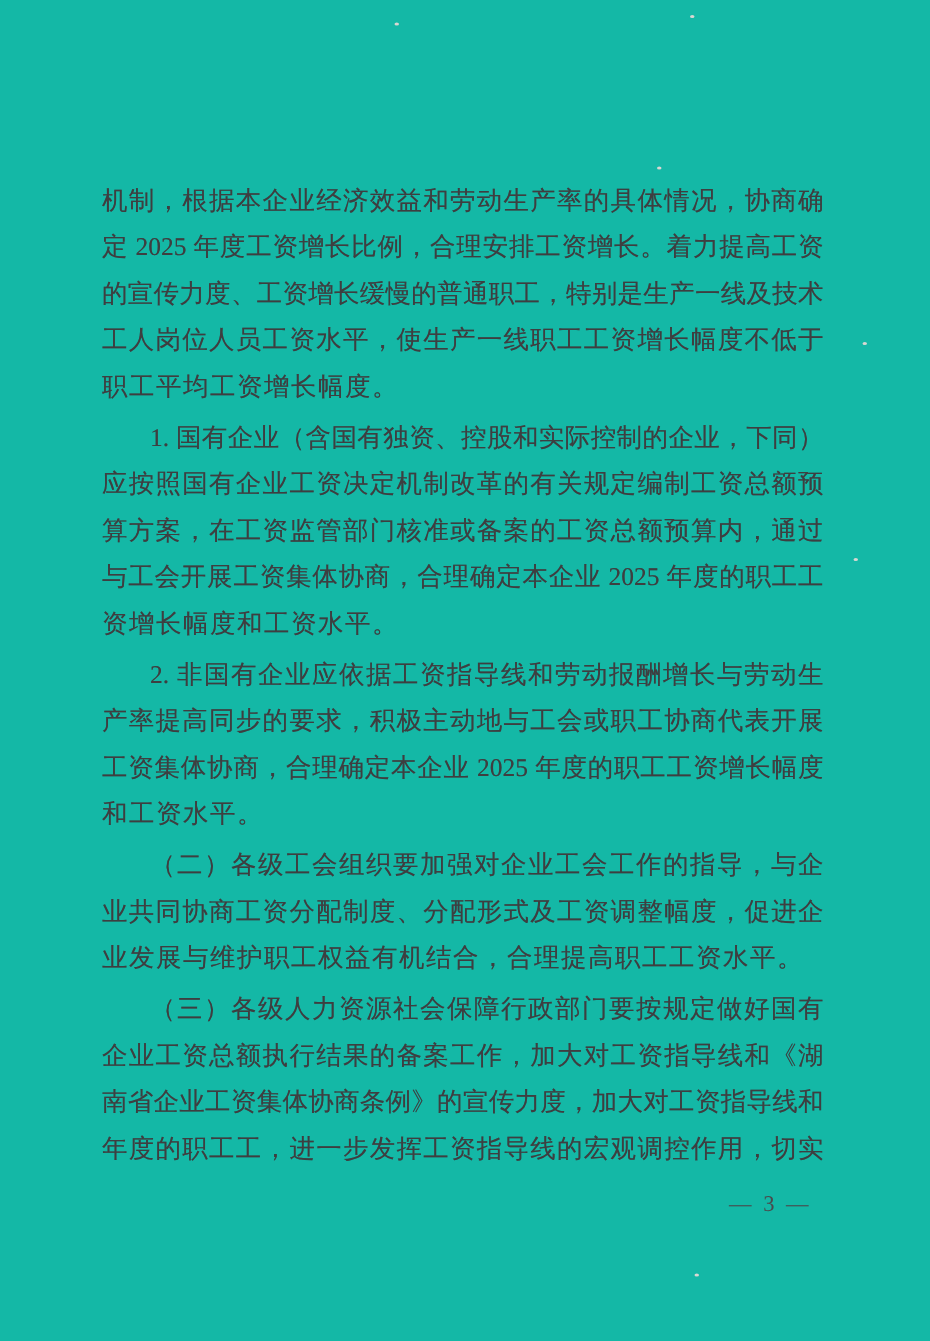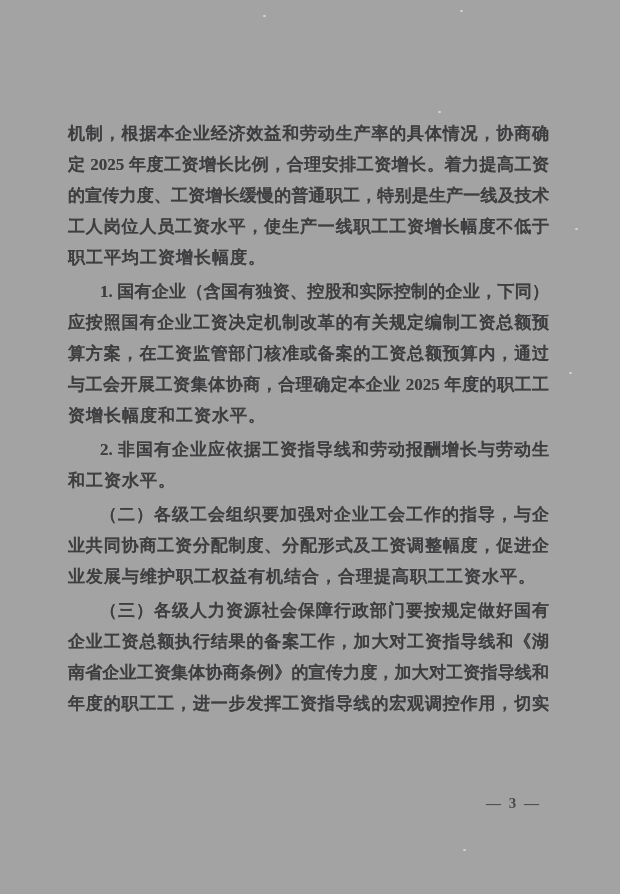--- a/index.html
+++ b/index.html
@@ -44,21 +44,21 @@
   .speckle {
     position: absolute;
     width: 3px; height: 2px;
     border-radius: 50%;
     background: #d9d7d2;
   }
 </style>
 </head>
 <body>
 
-<div class="page" style="background: #a3a3a3; font-weight: bold;">
+<div class="page" style="background: #14b8a6;">
 
   <div class="speckle" style="left:263px; top:15px;"></div>
   <div class="speckle" style="left:460px; top:10px;"></div>
   <div class="speckle" style="left:575px; top:228px;"></div>
   <div class="speckle" style="left:569px; top:372px;"></div>
   <div class="speckle" style="left:463px; top:849px;"></div>
   <div class="speckle" style="left:438px; top:111px;"></div>
 
   <div class="doc-body" style="color: rgb(62, 62, 64);">
       <div class="para">
@@ -70,20 +70,22 @@
       </div>
       <div class="para">
         <div class="line indent">1. 国有企业（含国有独资、控股和实际控制的企业，下同）</div>
         <div class="line">应按照国有企业工资决定机制改革的有关规定编制工资总额预</div>
         <div class="line">算方案，在工资监管部门核准或备案的工资总额预算内，通过</div>
         <div class="line">与工会开展工资集体协商，合理确定本企业 2025 年度的职工工</div>
         <div class="line no-just">资增长幅度和工资水平。</div>
       </div>
       <div class="para">
         <div class="line indent">2. 非国有企业应依据工资指导线和劳动报酬增长与劳动生</div>
+        <div class="line">产率提高同步的要求，积极主动地与工会或职工协商代表开展</div>
+        <div class="line">工资集体协商，合理确定本企业 2025 年度的职工工资增长幅度</div>
         <div class="line no-just">和工资水平。</div>
       </div>
       <div class="para">
         <div class="line indent">（二）各级工会组织要加强对企业工会工作的指导，与企</div>
         <div class="line">业共同协商工资分配制度、分配形式及工资调整幅度，促进企</div>
         <div class="line no-just">业发展与维护职工权益有机结合，合理提高职工工资水平。</div>
       </div>
       <div class="para">
         <div class="line indent">（三）各级人力资源社会保障行政部门要按规定做好国有</div>
         <div class="line">企业工资总额执行结果的备案工作，加大对工资指导线和《湖</div>

